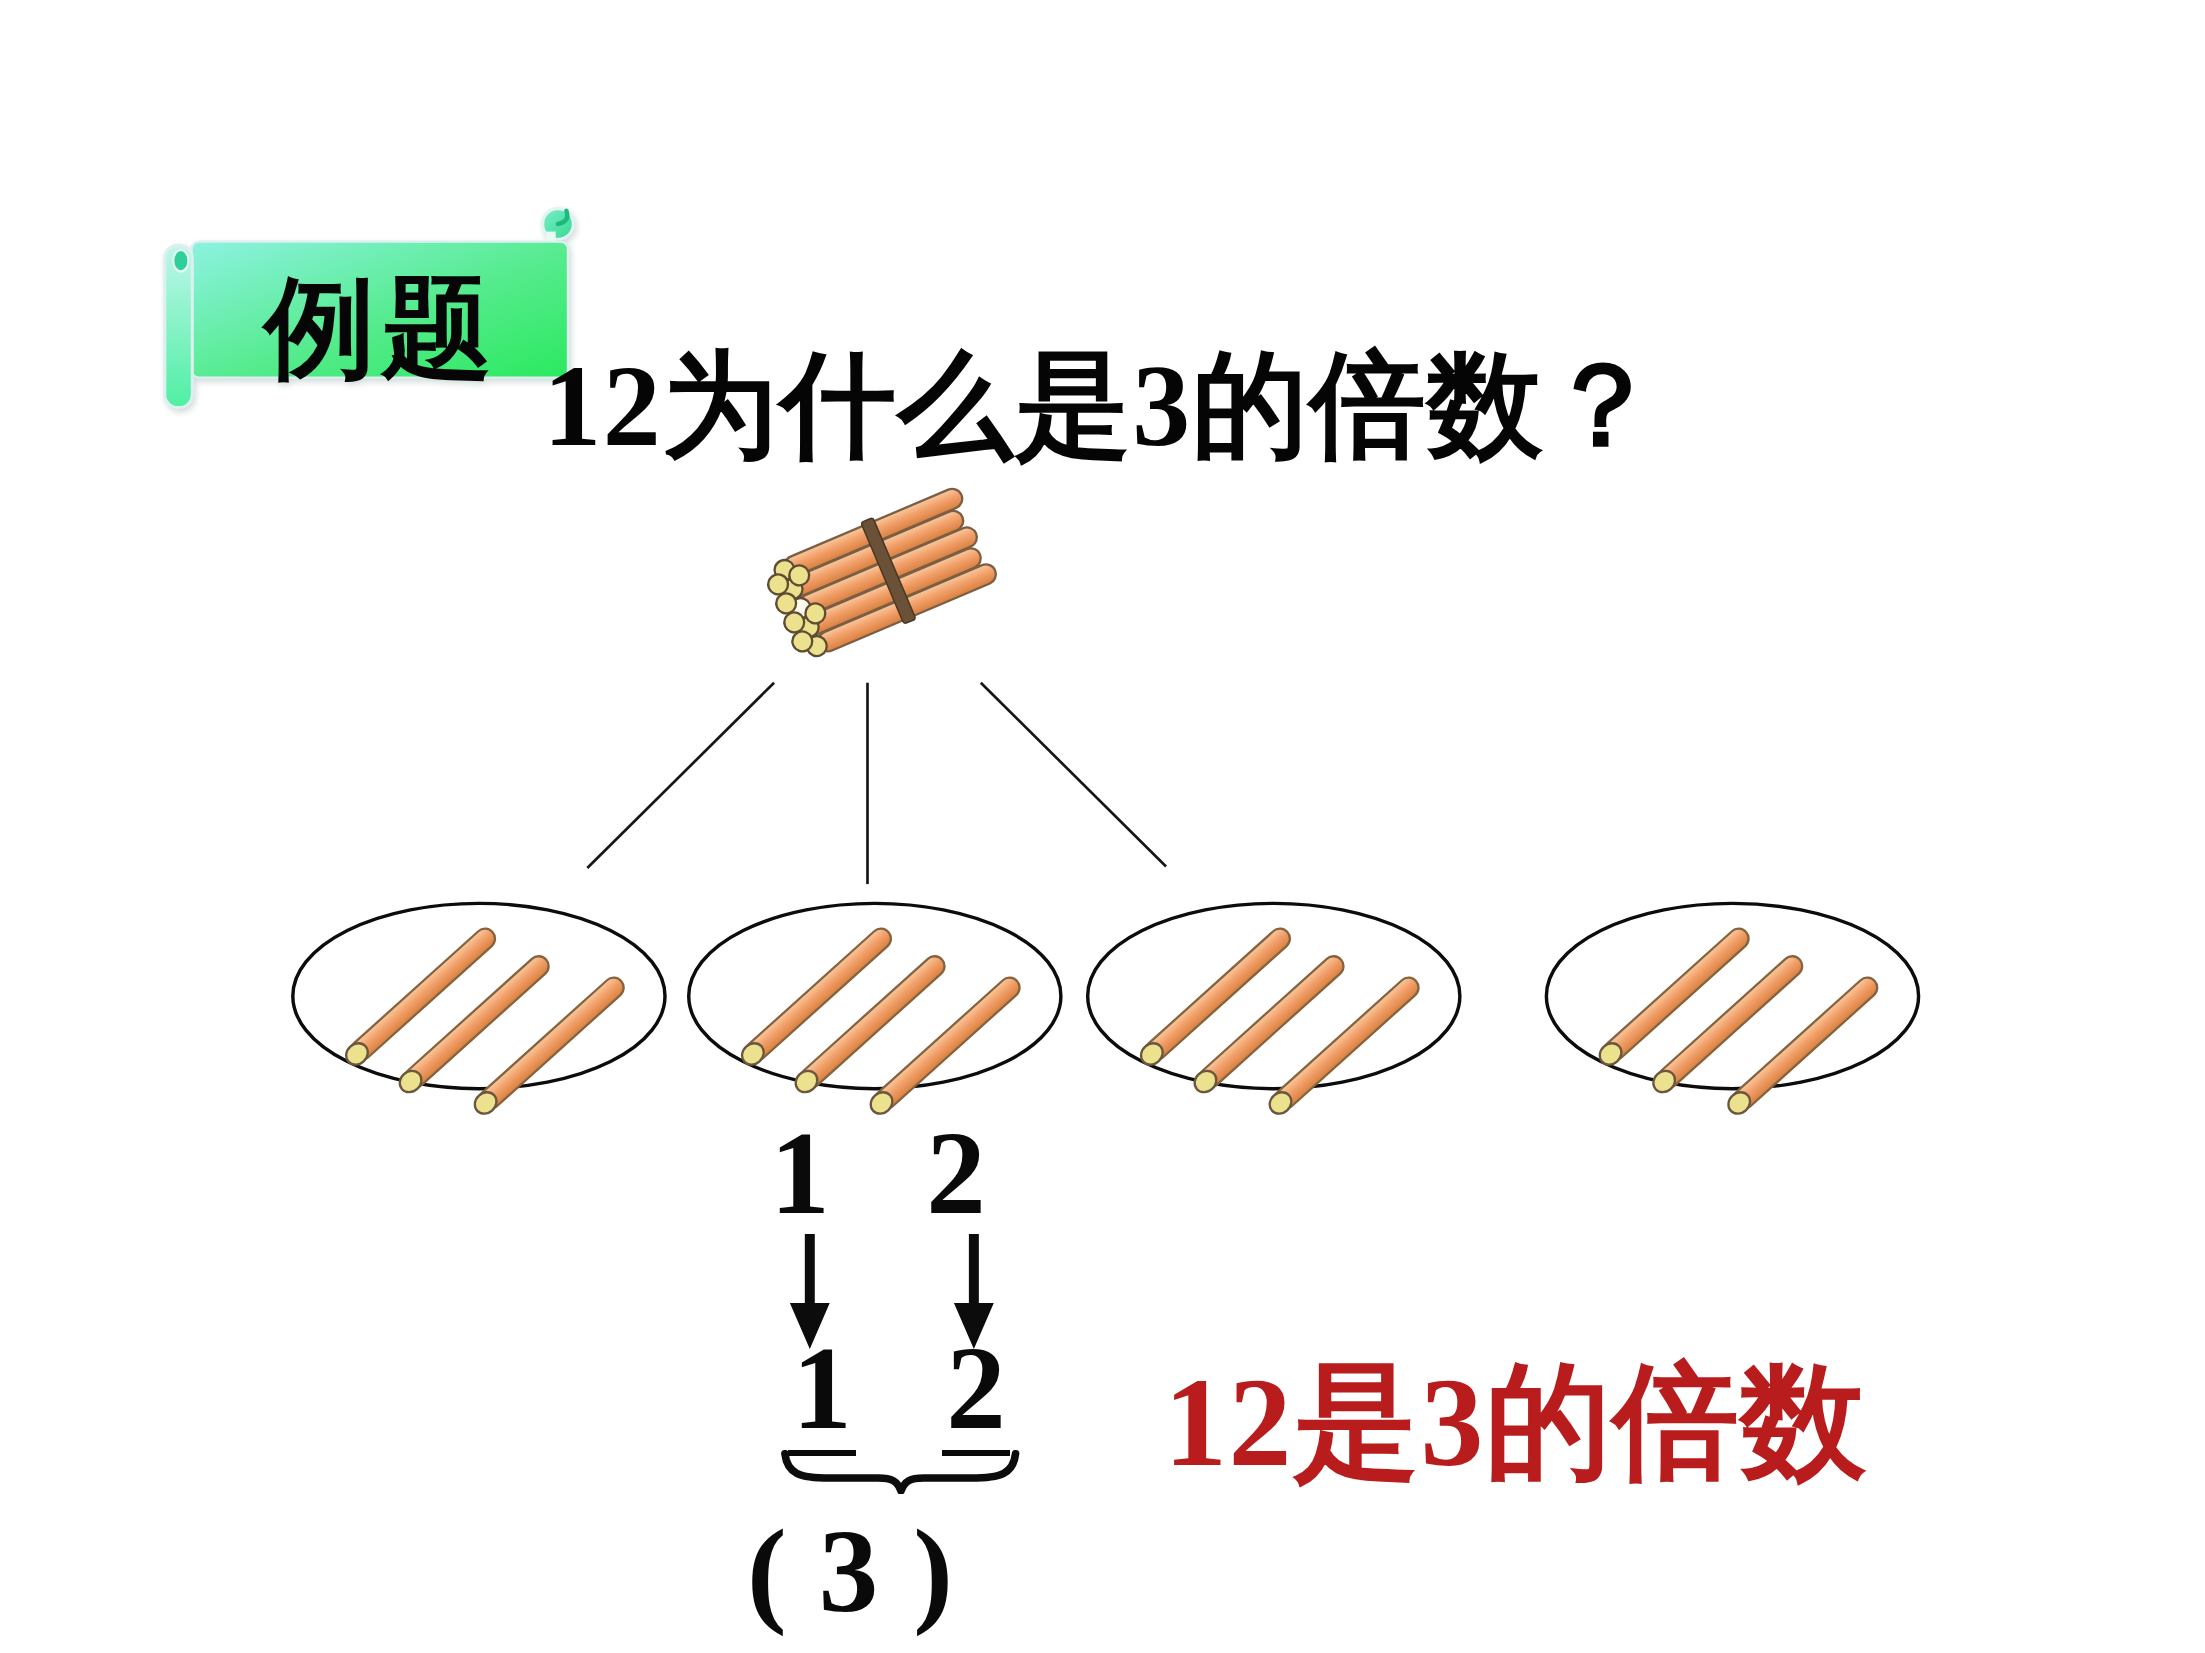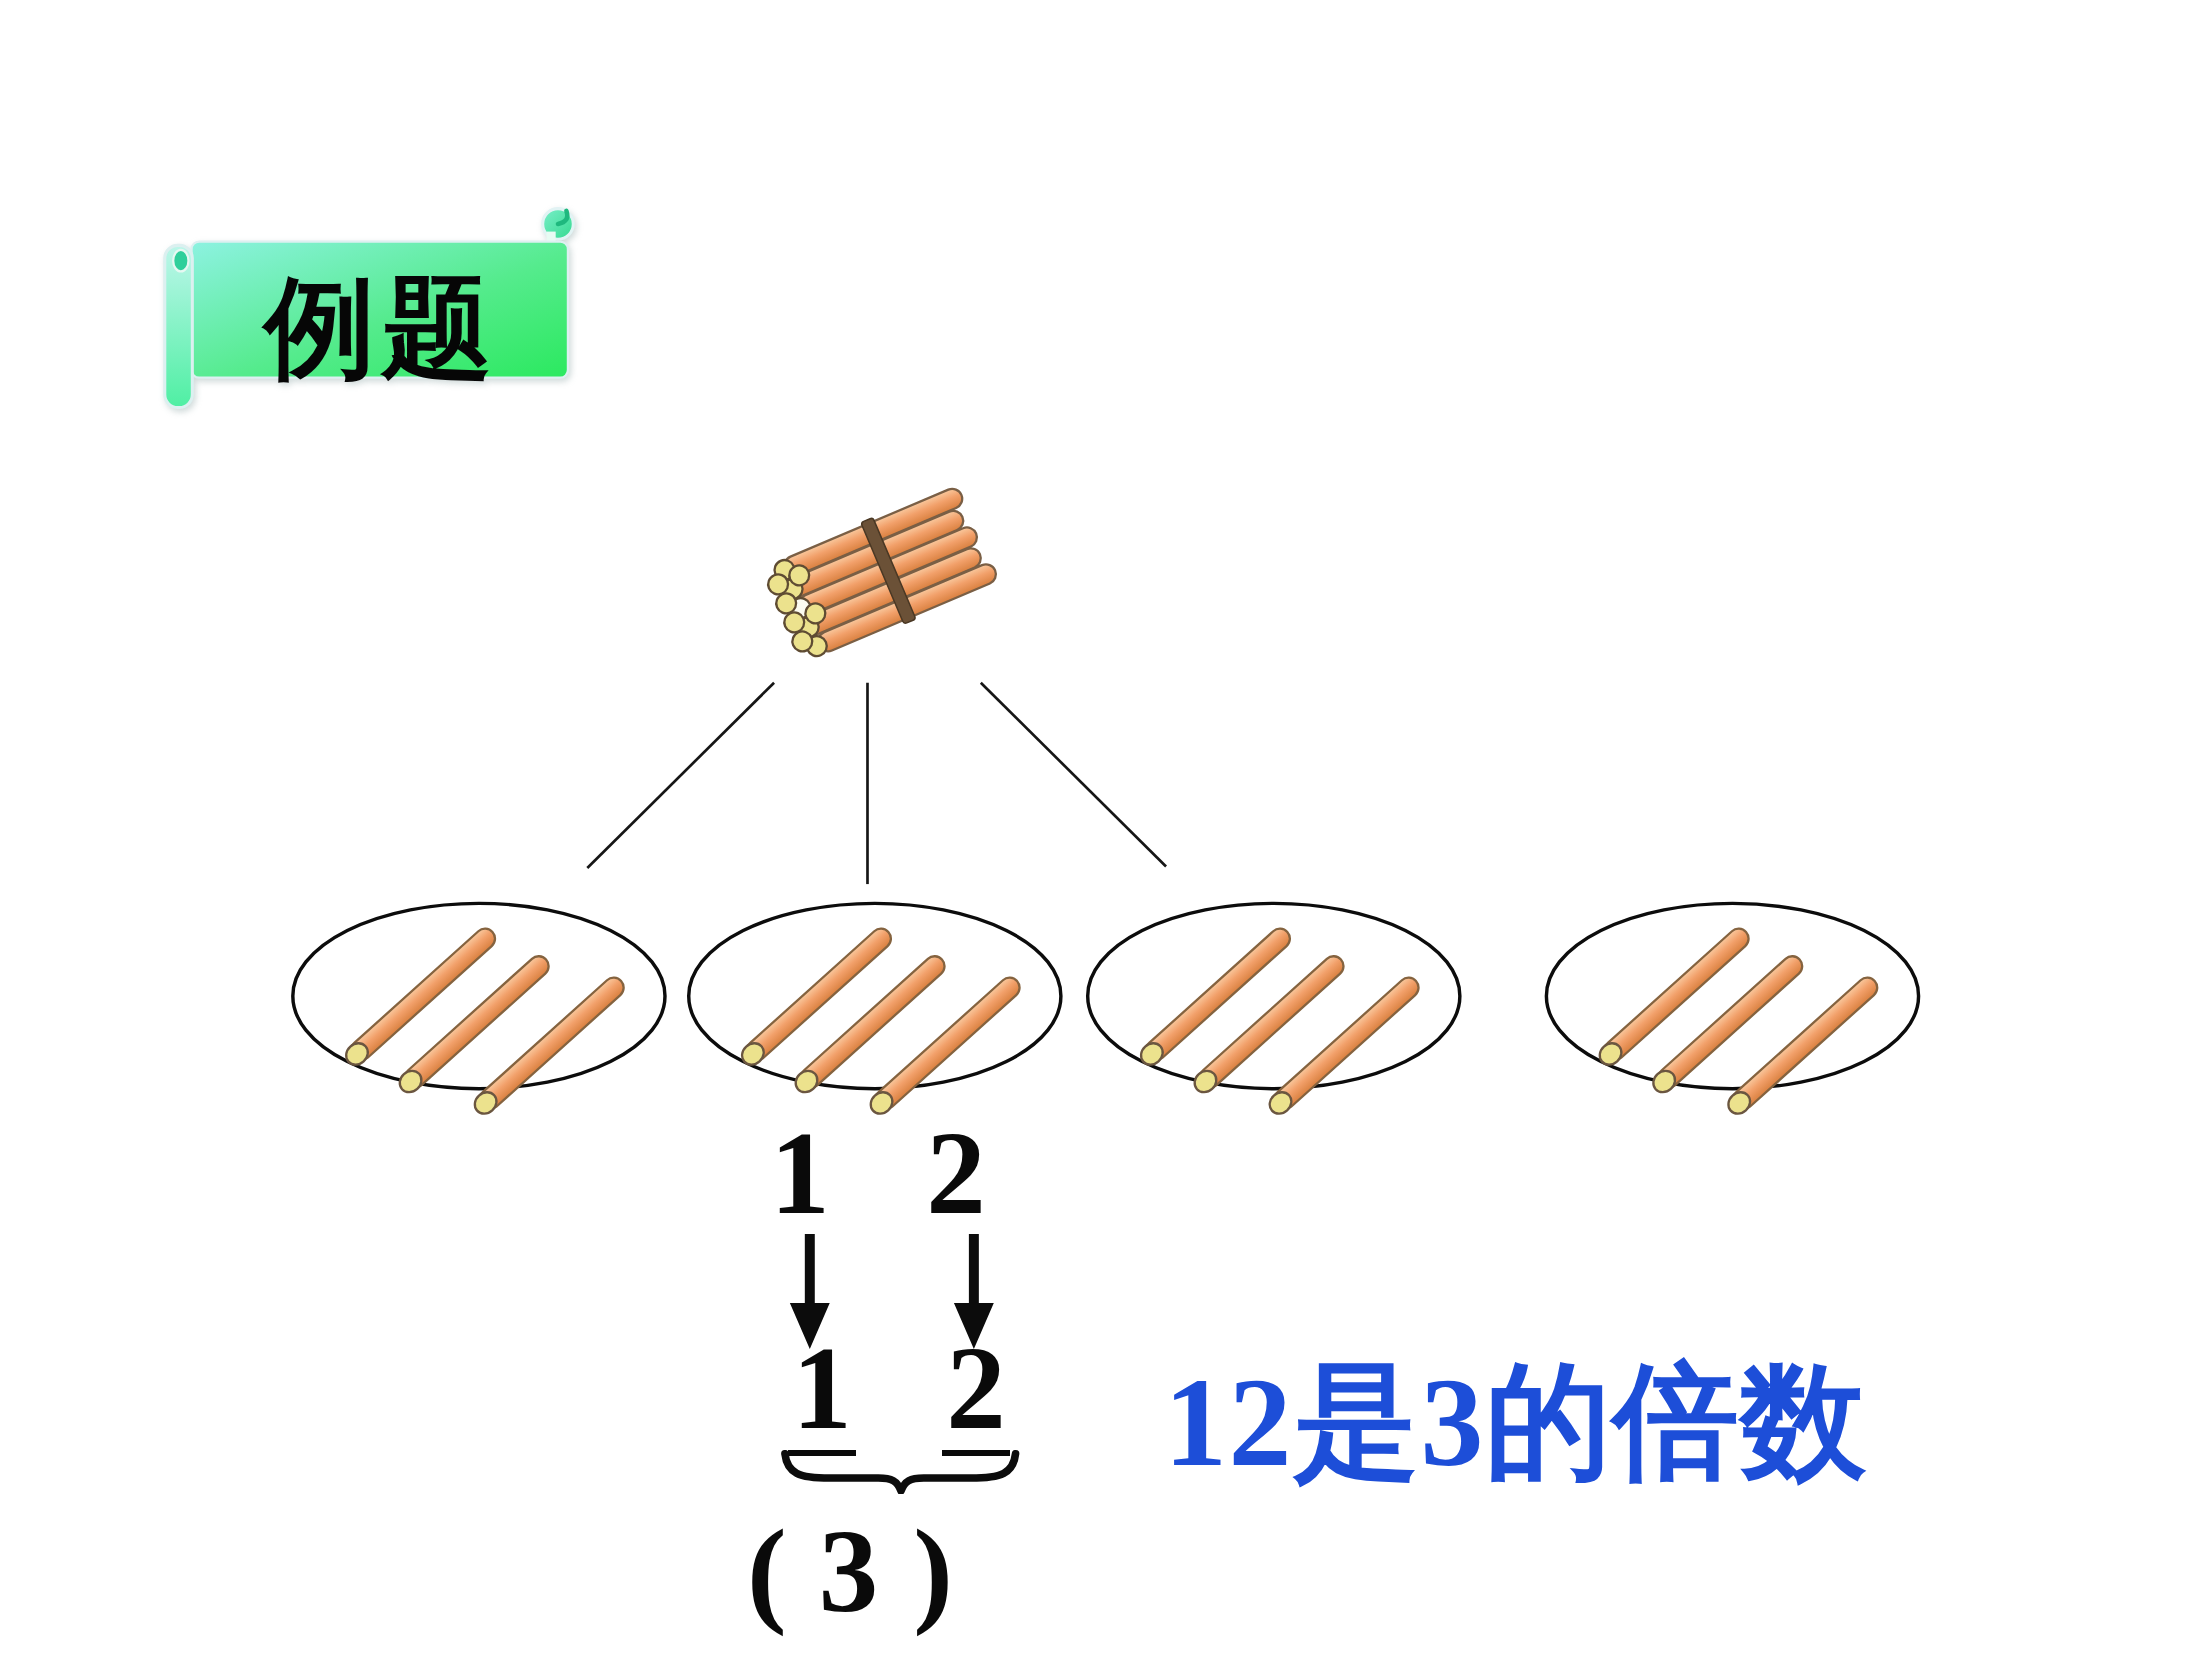--- a/index.html
+++ b/index.html
@@ -66,20 +66,21 @@
 
     <rect x="70" y="75" width="492" height="178" rx="10" fill="url(#bannerGrad)" stroke="#ddf0f1" stroke-width="3"></rect>
 
     <g>
       <rect x="35" y="80" width="36" height="212" rx="17" fill="url(#rollGrad)" stroke="#dcf0f0" stroke-width="4"></rect>
       <ellipse cx="56" cy="100" rx="10" ry="14" fill="#2fcf9b" stroke="#e6f8f2" stroke-width="3"></ellipse>
     </g>
     <text class="banner-label-text" x="318" y="238" text-anchor="middle">例题</text>
   </svg>
 
+  <div class="abs title">12为什么是3的倍数？</div>
 
   <svg class="abs" style="left:758px;top:481px;" width="245" height="188" viewBox="0 0 320 245">
     <defs>
       <linearGradient id="bstick" x1="0" y1="0" x2="0" y2="1">
         <stop offset="0" stop-color="#f9c99e"></stop>
         <stop offset="0.45" stop-color="#f2a06a"></stop>
         <stop offset="1" stop-color="#d9803f"></stop>
       </linearGradient>
     </defs>
     <g transform="translate(168,118) rotate(-23)">
@@ -154,16 +155,16 @@
 
   <svg class="abs" style="left:780px;top:1450px;" width="242" height="44" viewBox="0 0 316 58">
     <path d="M5,5 C8,31 24,37 64,37 L128,37 C146,37 153,41 158,54
              C163,41 170,37 188,37 L250,37 C290,37 306,31 309,5" fill="none" stroke="#0c0c0c" stroke-width="10" stroke-linecap="round" stroke-linejoin="round"></path>
   </svg>
 
   <div class="abs answer">
     <span class="paren-open">(</span><span>3</span><span class="paren-close">)</span>
   </div>
 
-  <div class="abs conclusion" style="color: #1d4ed8;">12是3的倍数</div>
+  <div class="abs conclusion" style="color: #b91c1c;">12是3的倍数</div>
 
 </div>
 
 
 </body></html>

